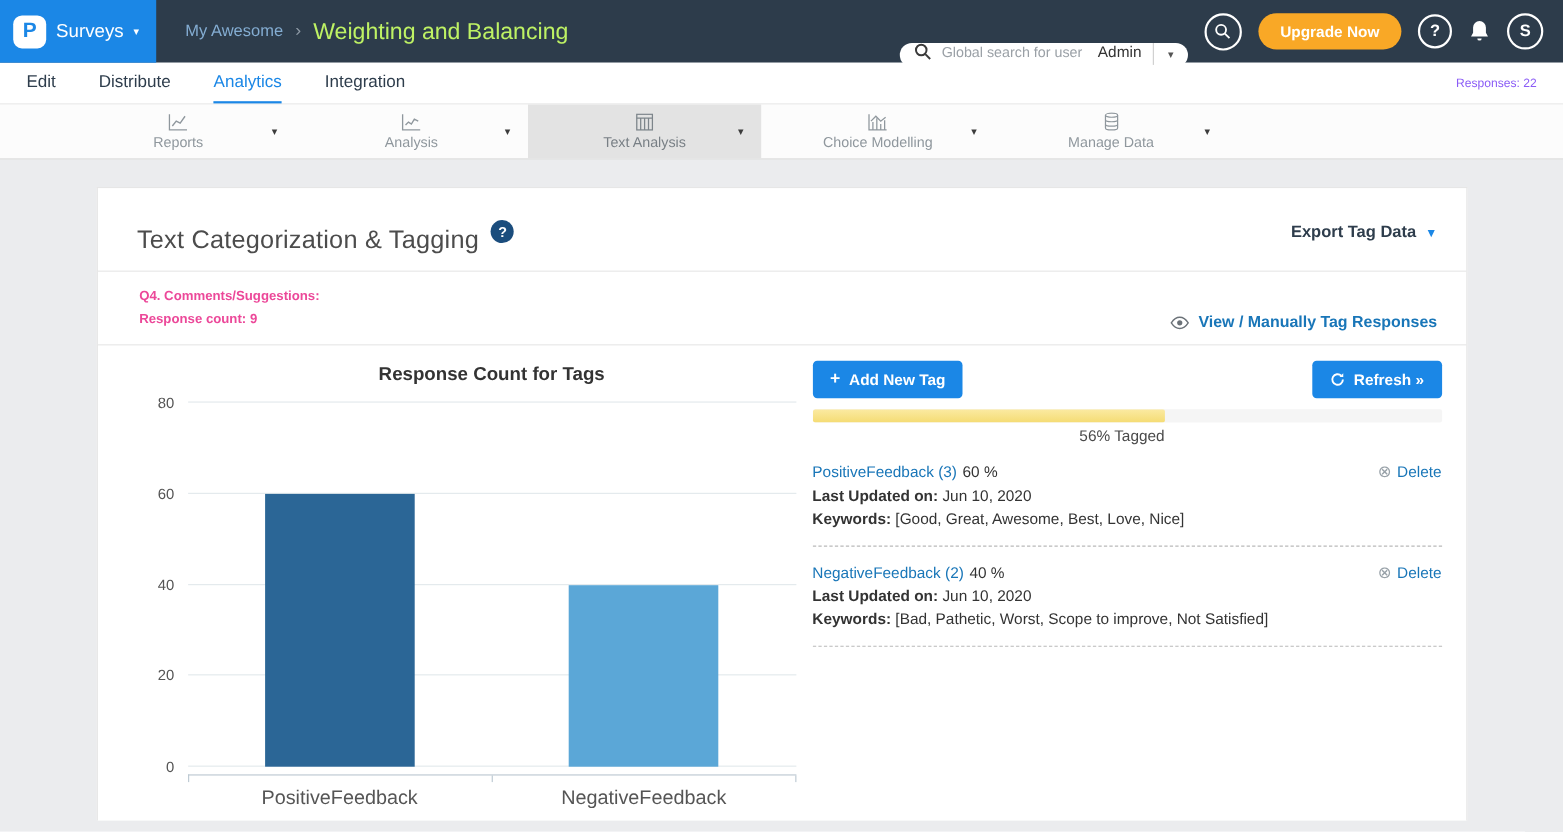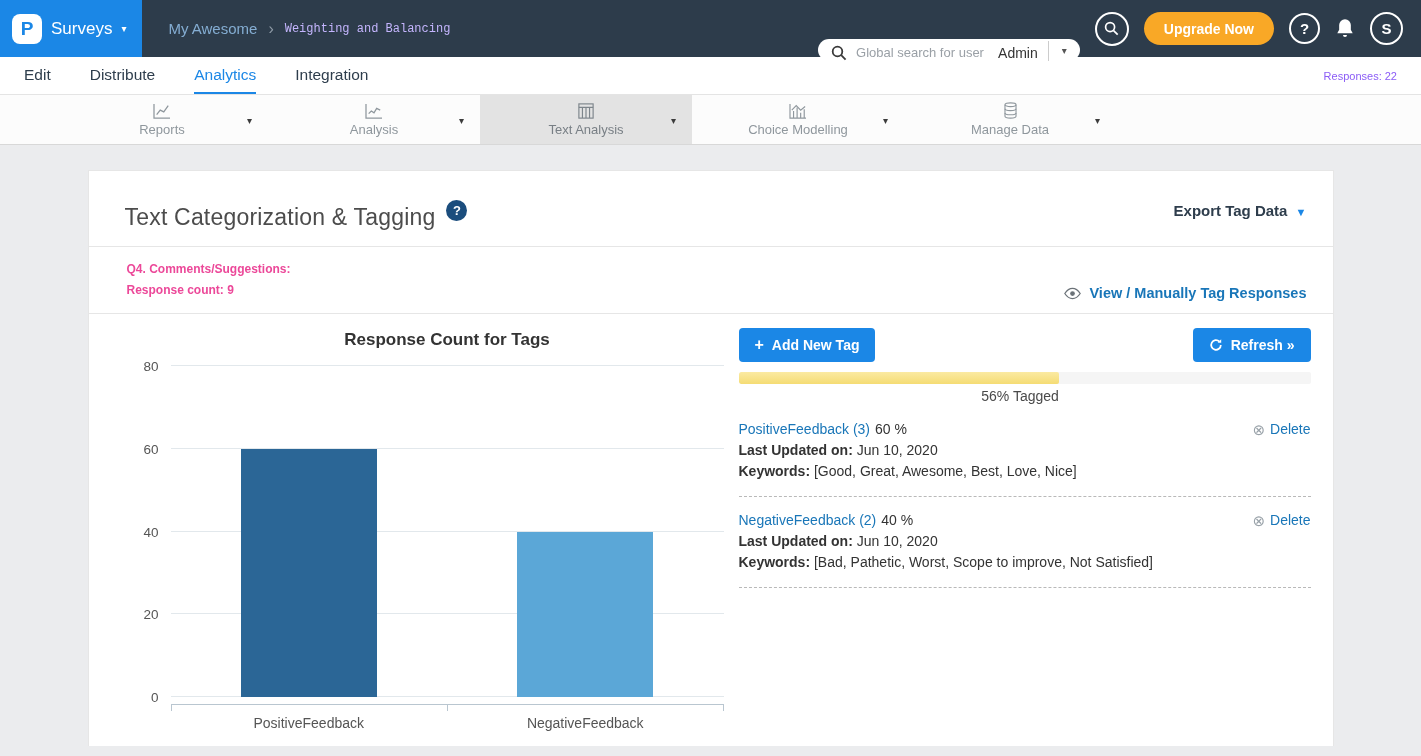--- a/index.html
+++ b/index.html
@@ -13,23 +13,23 @@
 
   
   .topbar { height:57px; background:#2d3c4b; display:flex; align-items:center; }
   .logo-area { height:100%; background:#1b87e6; display:flex; align-items:center; padding:0 16px 0 12px; gap:9px; cursor:pointer; }
   .logo-badge { width:30px; height:30px; background:#fff; border-radius:8px; display:flex; align-items:center; justify-content:center; color:#1b87e6; font-weight:700; font-size:19px; }
   .app-name { color:#fff; font-size:17px; }
   .white-caret { color:#fff; font-size:10px; }
   .breadcrumb { display:flex; align-items:center; margin-left:26px; gap:11px; }
   .crumb-link { color:#84add2; font-size:15px; cursor:pointer; }
   .crumb-sep { color:#8d99a5; font-size:16px; }
-  .crumb-current { color:#c4b5fd; font-size:12px;font-family:Liberation Mono, monospace; }
+  .crumb-current { color:#bef264; font-size:21px; }
   .top-right { margin-left:auto; display:flex; align-items:center; gap:15px; padding-right:18px; }
-  .search-pill { background:#fff; border-radius:17px; height:22px; display:flex; align-items:flex-end; overflow:hidden;margin-top:43px; }
+  .search-pill { background:#fff; border-radius:17px; height:22px; display:flex; align-items:flex-start; overflow:hidden;margin-top:43px; }
   .search-pill .mag { margin:0 7px 0 13px; display:flex; }
   .search-input { border:none; outline:none; width:140px; font-size:13px; color:#333; font-family:inherit; }
   .search-input::placeholder { color:#9aa0a6; }
   .search-scope { font-size:14px; color:#333; padding:0 10px 0 4px; }
   .pill-divider { width:1px; height:20px; background:#ccc; }
   .pill-caret { padding:0 13px; color:#555; font-size:10px; cursor:pointer; align-self:stretch; display:flex; align-items:center; }
   .circle-btn { width:34px; height:34px; border-radius:50%; border:2px solid #fff; background:transparent; display:flex; align-items:center; justify-content:center; cursor:pointer; }
   .upgrade-btn { background:#f9a826; border:none; border-radius:17px; height:33px; padding:0 20px; color:#fff; font-weight:700; font-size:14px; cursor:pointer; font-family:inherit; }
   .help-btn { width:31px; height:31px; border-radius:50%; border:2px solid #fff; background:transparent; color:#fff; font-weight:700; font-size:15px; display:flex; align-items:center; justify-content:center; cursor:pointer; font-family:inherit; }
   .bell-btn { background:none; border:none; cursor:pointer; display:flex; padding:0; }
@@ -67,21 +67,21 @@
   .y-axis { width:46px; position:relative; height:331px; }
   .ytick { position:absolute; right:12px; transform:translateY(50%); font-size:13.5px; color:#555; }
   .plot { position:relative; width:553px; height:331px; }
   .gridline { position:absolute; left:0; right:0; height:1px; background:#e2e8ec; }
   .bars { position:absolute; left:0; right:0; top:0; bottom:0; display:flex; }
   .bar-slot { flex:1; display:flex; align-items:flex-end; justify-content:center; }
   .bar { width:136px; }
   .x-axis { margin:7px 0 0 46px; width:553px; height:7px; border-top:1px solid #b9c6d0; border-left:1px solid #b9c6d0; display:flex; }
   .x-slot { flex:1; border-right:1px solid #b9c6d0; }
   .x-labels { margin:4px 0 0 46px; width:553px; display:flex; }
-  .xlabel { flex:1; text-align:center; font-size:14px; color:#555; }
+  .xlabel { flex:1; text-align:center; font-size:18px; color:#555; }
 
   
   .right-panel { flex:1; margin-left:14px; }
   .btn-row { display:flex; justify-content:space-between; margin-top:6px; }
   .btn { background:#1b87e6; color:#fff; border:none; border-radius:4px; height:34px; font-size:14px; font-weight:700; display:inline-flex; align-items:center; gap:8px; padding:0 16px; cursor:pointer; font-family:inherit; }
   .btn .plus { font-size:16px; font-weight:700; line-height:1; }
   .progress-track { margin-top:10px; height:12px; background:#f5f5f5; border-radius:2px; position:relative; overflow:hidden; }
   .progress-fill { height:100%; background:linear-gradient(180deg,#fbeaa2,#f5dc74); border-radius:2px; }
   .progress-label-row { position:relative; height:18px; margin-top:4px; }
   .progress-label { position:absolute; transform:translateX(-100%); font-size:14px; color:#4a4a4a; white-space:nowrap; }

